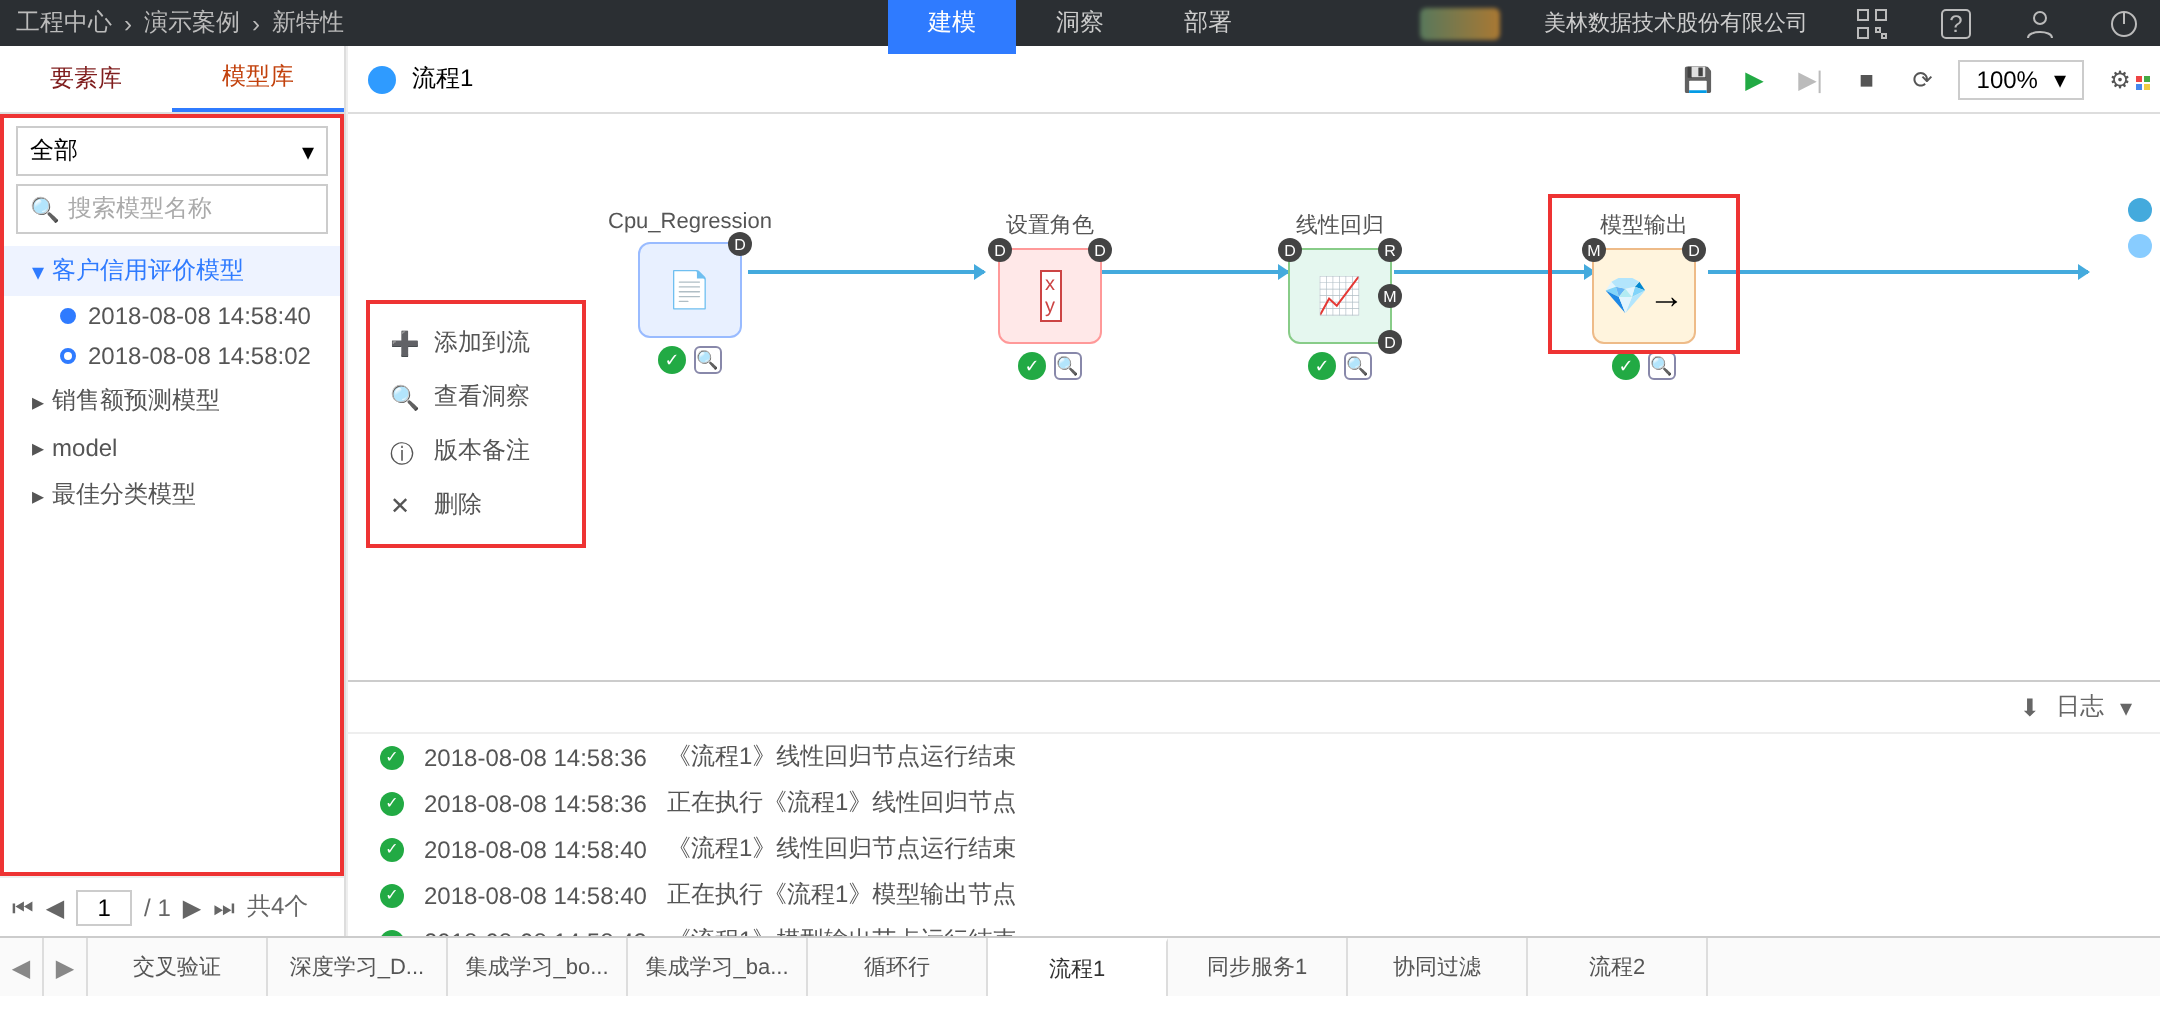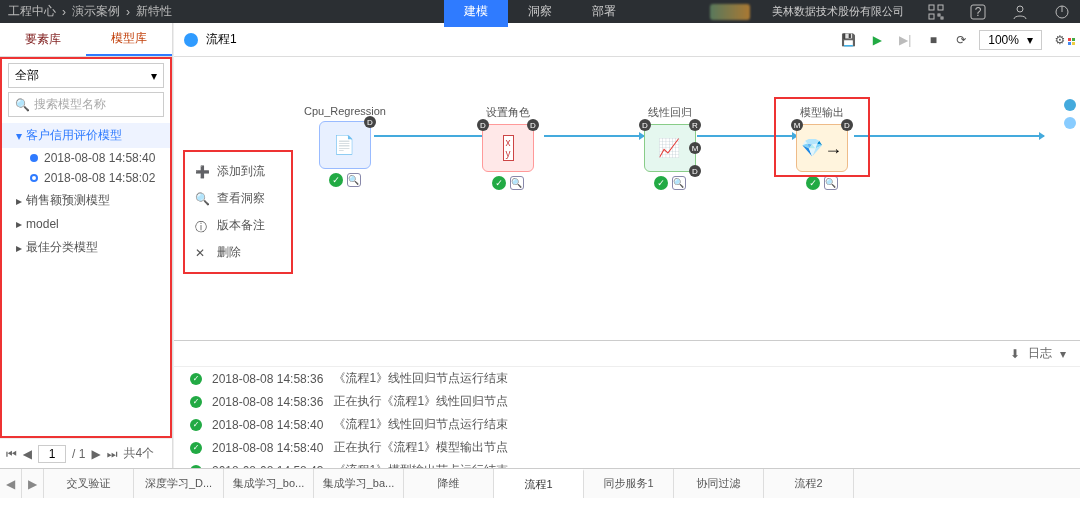--- a/index.html
+++ b/index.html
@@ -203,21 +203,21 @@
         <div class="node-box">
             <span class="node-icon">📄</span>
           <div class="port p-tr">D</div>
         </div>
         <div class="node-foot">
             <span class="chk">✓</span>
             <span class="mag">🔍</span>
           </div>
       </div>
 
-      <div class="node n2" style="left:308px; top:48px">
+      <div class="node n2" style="left:325px; top:48px">
         <div class="node-label">设置角色</div>
         <div class="node-box">
             <span class="node-icon" style="font-size:10px;background:#fff;border:1px solid #c44;padding:1px 2px;color:#c44">x<br>y</span>
           <div class="port p-tl">D</div>
           <div class="port p-tr">D</div>
         </div>
         <div class="node-foot">
             <span class="chk">✓</span>
             <span class="mag">🔍</span>
           </div>
@@ -313,19 +313,19 @@
 </div>
 
 <div class="bottom-tabs">
   <div class="btab-nav">◀</div>
   <div class="btab-nav">▶</div>
   <div id="btabs" style="display:flex">
       <div class="btab">交叉验证</div>
       <div class="btab">深度学习_D...</div>
       <div class="btab">集成学习_bo...</div>
       <div class="btab">集成学习_ba...</div>
-      <div class="btab">降维</div>
+      <div class="btab">循环行</div>
       <div class="btab active">流程1</div>
       <div class="btab">同步服务1</div>
       <div class="btab">协同过滤</div>
       <div class="btab">流程2</div>
     </div>
 </div>
 
 </body></html>

